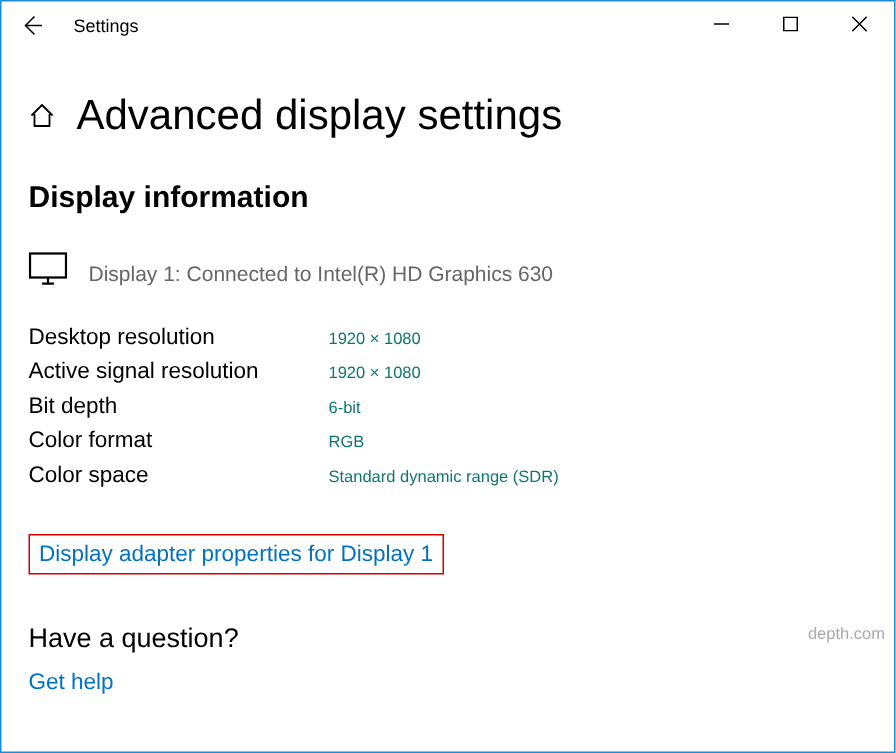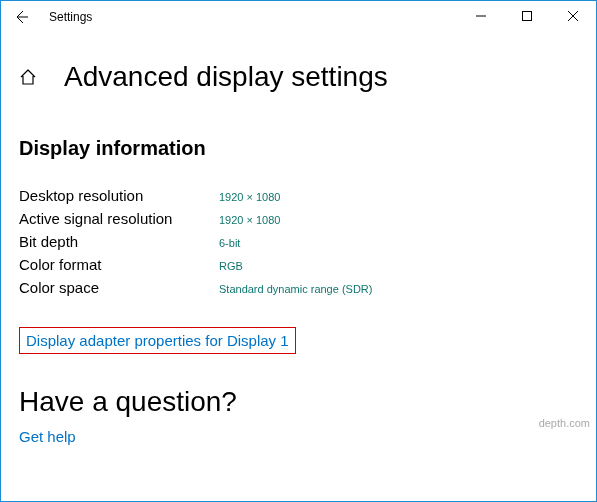--- a/index.html
+++ b/index.html
@@ -53,23 +53,23 @@
       align-items: center;
       justify-content: center;
       color: #000;
     }
     .content {
       padding: 0 18px 0 18px;
     }
     .page-header {
       display: flex;
       align-items: center;
-      gap: 27px;
+      gap: 14px;
       margin-top: 28px;
-      margin-bottom: 44px;
+      margin-bottom: 28px;
     }
     .home-icon {
       display: flex;
       align-items: center;
       color: #000;
     }
     .page-title {
       font-size: 28px;
       font-weight: 400;
       color: #000;
@@ -119,21 +119,21 @@
       font-size: 15px;
       color: #0072c6;
       margin-top: 28px;
       padding: 4px 6px;
       border: 1.5px solid #d40000;
     }
     .question-section {
       margin-top: 32px;
     }
     .question-title {
-      font-size: 28px;
+      font-size: 18px;
       font-weight: 400;
       color: #000;
       margin-bottom: 10px;
     }
     .help-link {
       font-size: 15px;
       color: #0072c6;
     }
     .watermark {
       position: absolute;
@@ -182,20 +182,30 @@
     <span class="home-icon">
       <svg width="18" height="18" viewBox="0 0 18 18">
           <path d="M2 9 L9 2 L16 9 M4 8 L4 16 L14 16 L14 8" stroke="#000" stroke-width="1.2" fill="none" stroke-linejoin="round"></path>
         </svg>
     </span>
     <h1 class="page-title">Advanced display settings</h1>
   </div>
 
   <h2 class="section-title">Display information</h2>
 
+  <div class="display-conn">
+    <span class="monitor-icon">
+      <svg width="26" height="22" viewBox="0 0 26 22">
+          <rect x="1" y="1" width="24" height="16" stroke="#000" stroke-width="1.5" fill="none"></rect>
+          <path d="M9 21 L17 21" stroke="#000" stroke-width="1.5"></path>
+          <path d="M13 17 L13 21" stroke="#000" stroke-width="1.5"></path>
+        </svg>
+    </span>
+    <span class="conn-text">Display 1: Connected to Intel(R) HD Graphics 630</span>
+  </div>
 
   <div class="info-table">
     <div class="info-row">
       <div class="info-label">Desktop resolution</div>
       <div class="info-value">1920 × 1080</div>
     </div>
     <div class="info-row">
       <div class="info-label">Active signal resolution</div>
       <div class="info-value">1920 × 1080</div>
     </div>

